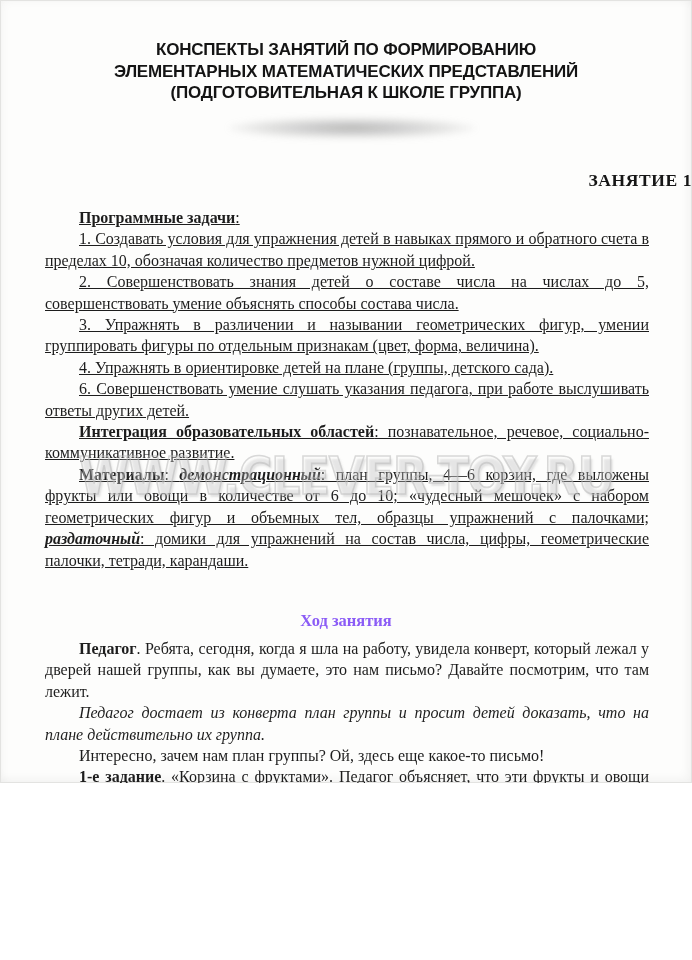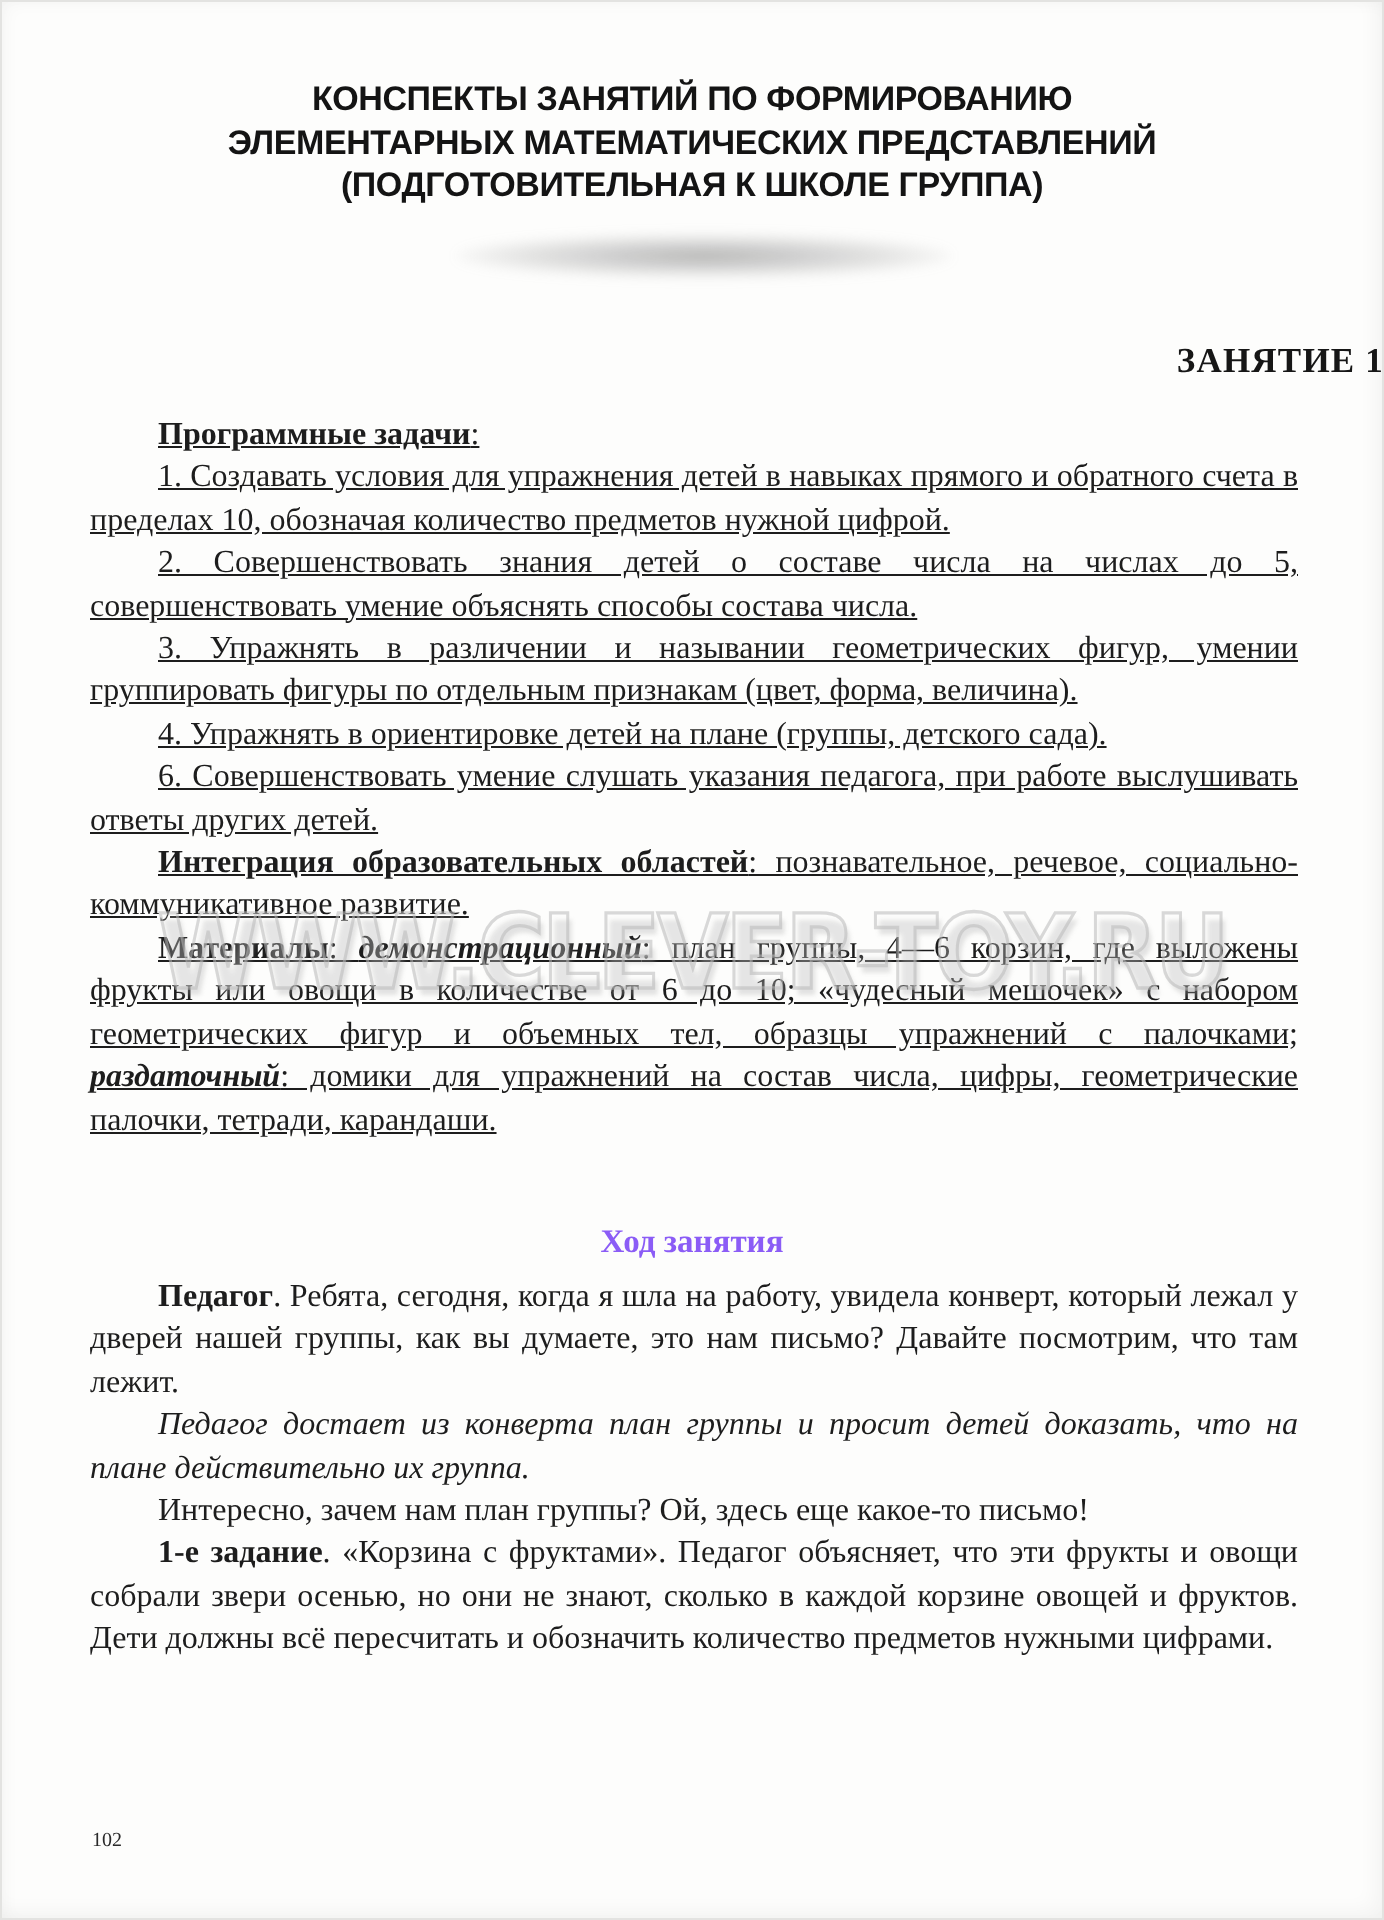--- a/index.html
+++ b/index.html
@@ -1,17 +1,17 @@
 <!DOCTYPE html>
 <html><head>
 <meta charset="utf-8">
 <style>
   html,body { margin:0; padding:0; background:#ffffff; }
   .page {
-    position:relative; width:692px; height:960px;
+    position:relative; width:692px; height:783px;
     background:#fdfdfc; overflow:hidden;
     font-family:"Liberation Serif", serif; color:#1d1d1d;
     box-shadow: inset 0 0 0 1px #e3e3e1, inset -4px -4px 10px rgba(0,0,0,0.045), inset 3px 2px 8px rgba(0,0,0,0.03);
   }
   .book-title {
     position:absolute; top:39px; left:0; width:100%;
     text-align:center; font-family:"Liberation Sans", sans-serif;
     font-weight:bold; font-size:17px; line-height:21.5px;
     color:#141414; letter-spacing:-0.2px;
   }

